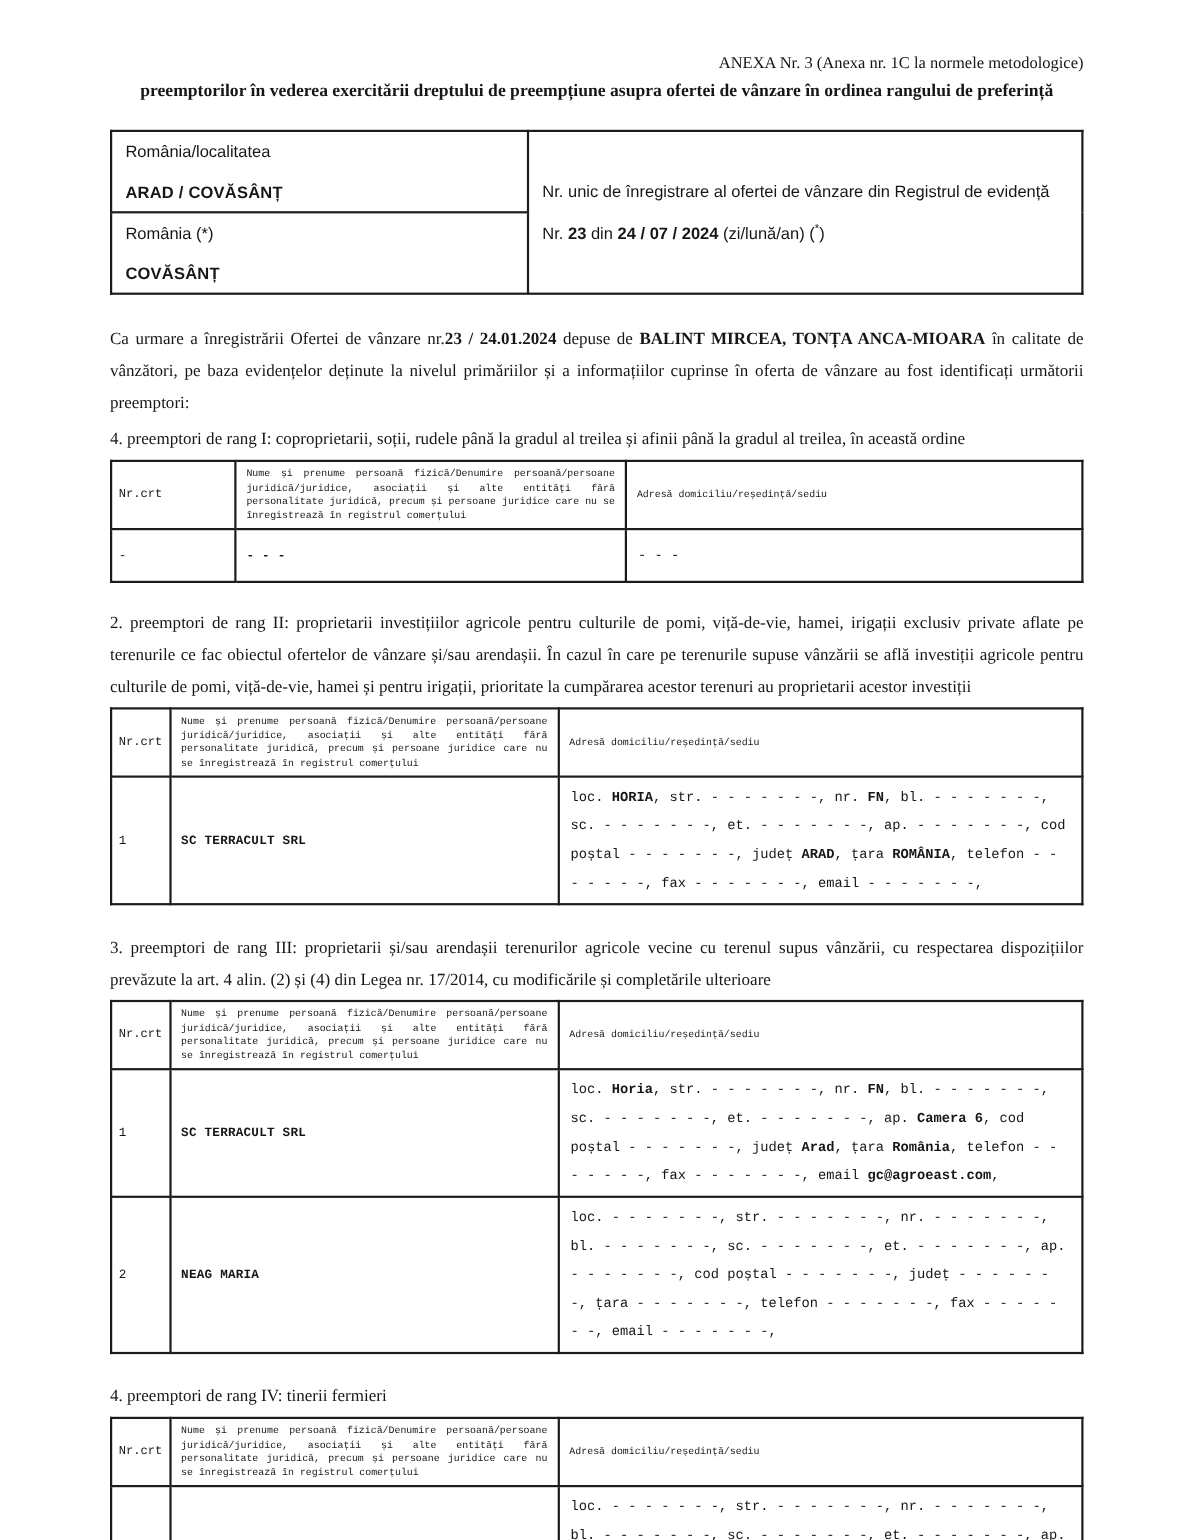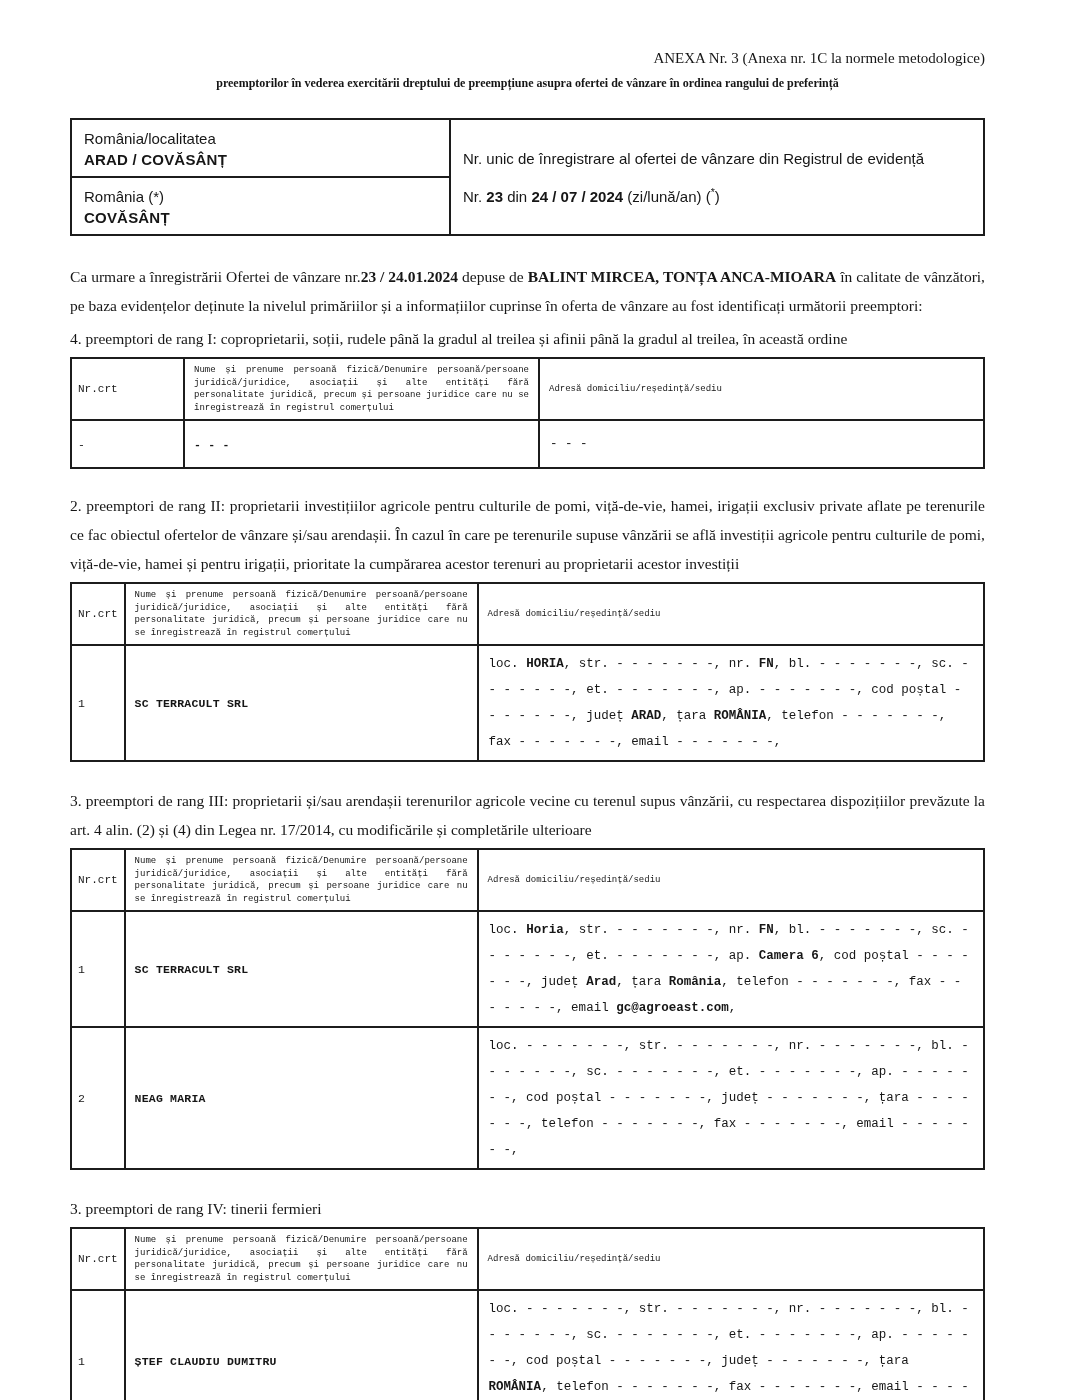--- a/index.html
+++ b/index.html
@@ -5,21 +5,21 @@
   html, body { margin: 0; padding: 0; background: #ffffff; }
   .page {
     position: relative;
     width: 1082px;
     height: 1400px;
     margin: 0 auto;
     background: #ffffff;
     color: #161616;
     font-family: "Liberation Serif", "DejaVu Serif", serif;
     box-sizing: border-box;
-    padding: 50px 97px 0 70px;
+    padding: 50px 97px 0 100px;
     overflow: hidden;
   }
   .b { font-weight: bold; }
   sup { font-size: 70%; }
 
   
   .annex-line {
     text-align: right;
     font-size: 15px;
   }
@@ -30,41 +30,41 @@
   }
   .doc-title {
     text-align: center;
     font-weight: bold;
     font-size: 16px;
     margin-top: 7px;
   }
   .doc-subtitle {
     text-align: center;
     font-weight: bold;
-    font-size: 12px;
+    font-size: 16px;
     line-height: 26px;
     margin-top: 3px;
   }
 
   
   table.info-box {
     width: 100%;
     border-collapse: collapse;
     margin-top: 22px;
     font-family: "Liberation Sans", "DejaVu Sans", sans-serif;
     font-size: 15px;
   }
   table.info-box td {
     border: 2px solid #1c1c1c;
     vertical-align: middle;
     padding: 8px 12px;
   }
   td.ib-left { width: 353px; }
   .ib-label { line-height: 22px; }
-  .ib-value { font-weight: bold; margin-top: 1px; letter-spacing: 0.2px; }
+  .ib-value { font-weight: bold; margin-top: 17px; letter-spacing: 0.2px; }
   td.ib-right { padding: 10px 16px; }
   .ib-reg-title { text-align: justify; line-height: 33px; }
   .ib-reg-number { line-height: 30px; margin-top: 2px; }
 
   
   .para {
     font-size: 15.5px;
     line-height: 29px;
     text-align: justify;
     margin: 0;
@@ -215,21 +215,21 @@
       <td class="d-addr"><span>loc. </span><span class="b">Horia</span><span>, str. - - - - - - -, nr. </span><span class="b">FN</span><span>, bl. - - - - - - -, sc. - - - - - - -, et. - - - - - - -, ap. </span><span class="b">Camera 6</span><span>, cod poștal - - - - - - -, județ </span><span class="b">Arad</span><span>, țara </span><span class="b">România</span><span>, telefon - - - - - - -, fax - - - - - - -, email </span><span class="b">gc@agroeast.com</span><span>,</span></td>
     </tr>
     <tr class="d-row">
       <td class="d-nr">2</td>
       <td class="d-name">NEAG MARIA</td>
       <td class="d-addr"><span>loc. - - - - - - -, str. - - - - - - -, nr. - - - - - - -, bl. - - - - - - -, sc. - - - - - - -, et. - - - - - - -, ap. - - - - - - -, cod poștal - - - - - - -, județ - - - - - - -, țara - - - - - - -, telefon - - - - - - -, fax - - - - - - -, email - - - - - - -,</span></td>
     </tr>
   </tbody>
     </table>
 
-  <p class="para sec-heading-4">3. preemptori de rang IV: tinerii fermieri</p>
+  <p class="para sec-heading-4">4. preemptori de rang IV: tinerii fermieri</p>
   <table class="data-table t-rankn">
     <colgroup>
         <col class="c-nr">
         <col class="c-name">
         <col class="c-addr">
       </colgroup>
     <tbody>
         <tr class="head-row">
       <td class="h-nr">Nr.crt</td>
       <td class="h-name">Nume și prenume persoană fizică/Denumire persoană/persoane juridică/juridice, asociații și alte entități fără personalitate juridică, precum și persoane juridice care nu se înregistrează în registrul comerțului</td>

